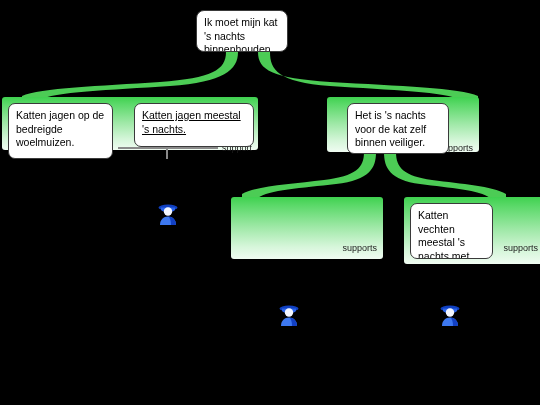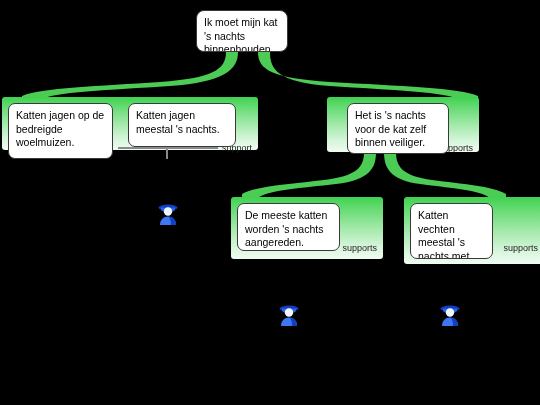--- a/index.html
+++ b/index.html
@@ -89,31 +89,30 @@
 
     <path d="M 364 152 C 364 168, 356 176, 324 180 C 292 184, 256 186, 242 194 L 242 198 L 258 198 C 268 190, 302 188, 336 184 C 370 180, 376 168, 376 152 Z" fill="#4ccc55" stroke="none"></path>
 
     <path d="M 396 152 C 396 168, 404 176, 432 180 C 462 184, 492 186, 506 194 L 506 198 L 490 198 C 480 190, 450 188, 420 184 C 390 180, 384 168, 384 152 Z" fill="#4ccc55" stroke="none"></path>
   </svg>
 
   <div class="panel" style="left:2px; top:97px; width:256px; height:53px;">
     <span class="panel-label">support</span>
   </div>
   <div class="node" style="left:8px; top:103px; width:105px; height:56px;">Katten jagen op de bedreigde woelmuizen.</div>
-  <div class="node" style="left:128px; top:103px; width:108px; height:44px;">Katten jagen meestal 's nachts.</div>
+  <div class="node" style="left:134px; top:103px; width:120px; height:44px;text-decoration:underline;">Katten jagen meestal 's nachts.</div>
 
   <div class="panel" style="left:327px; top:97px; width:152px; height:55px;">
     <span class="panel-label">supports</span>
   </div>
   <div class="node" style="left:347px; top:103px; width:102px; height:51px;">Het is 's nachts voor de kat zelf binnen veiliger.</div>
 
   <div class="panel" style="left:231px; top:197px; width:152px; height:62px;">
     <span class="panel-label">supports</span>
   </div>
-  <div class="node" style="left:237px; top:203px; width:103px; height:48px;">De meeste katten worden 's nachts aangereden.</div>
 
   <div class="panel" style="left:404px; top:197px; width:140px; height:67px;">
     <span class="panel-label">supports</span>
   </div>
   <div class="node" style="left:410px; top:203px; width:83px; height:56px;">Katten vechten meestal 's nachts met elkaar.</div>
 
   <div class="node root" style="left:196px; top:10px; width:92px; height:42px;">Ik moet mijn kat 's nachts binnenhouden.</div>
 
   <div class="stub stub-h" style="left:118px; top:147px; width:100px;"></div>
   <div class="stub stub-v" style="left:166px; top:147px; height:12px;"></div>

